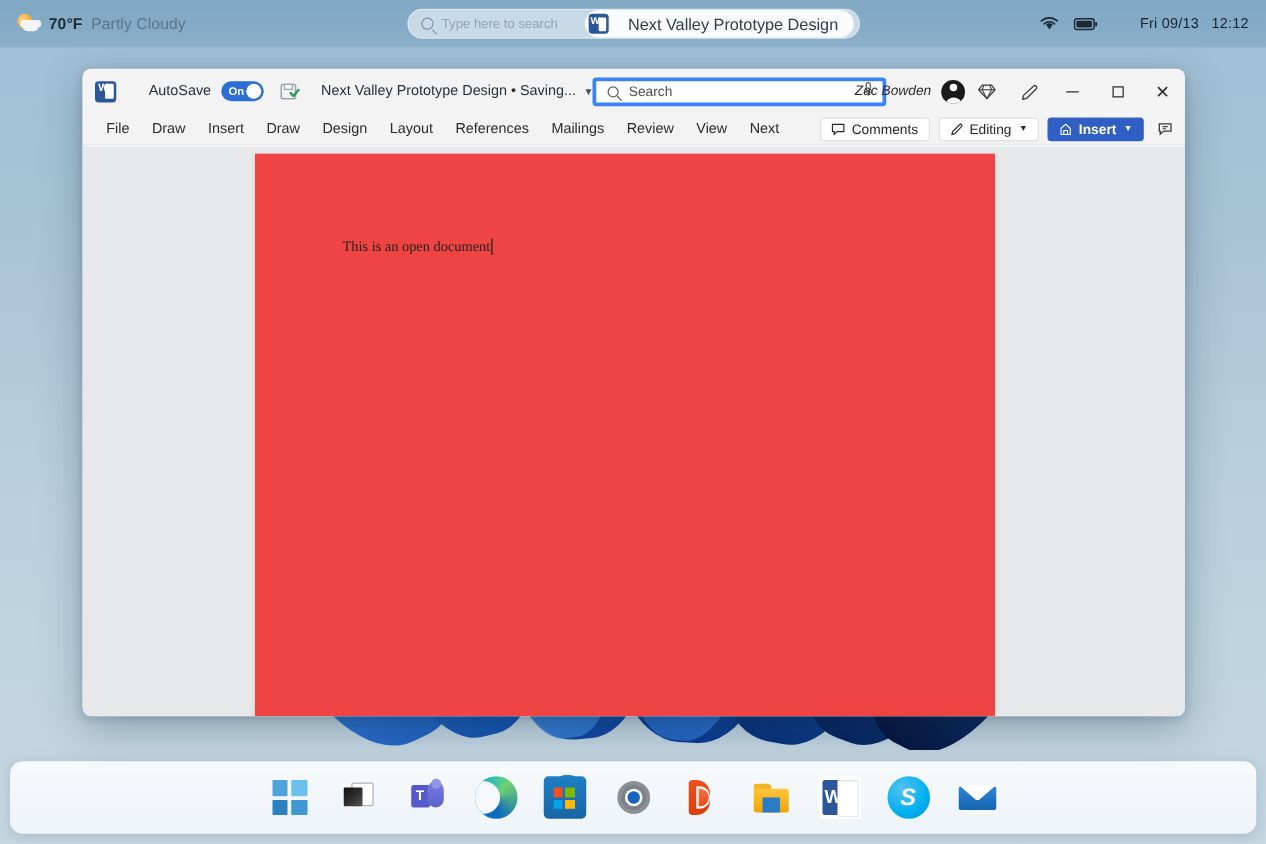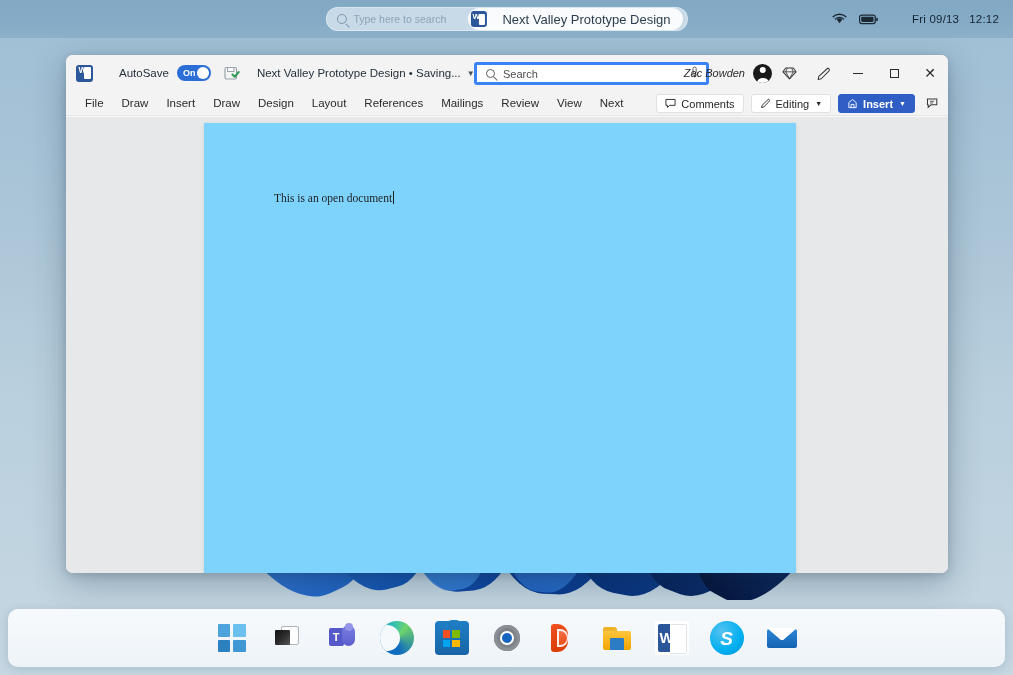--- a/index.html
+++ b/index.html
@@ -244,21 +244,21 @@
 
   
   #canvas {
     position: absolute; left: 0; top: 62px;
     width: 882px; height: 456px;
     background: #e7e8ea;
   }
   #page {
     position: absolute; left: 138px; top: 6px;
     width: 592px; height: 450px;
-    background: #7dd3fc;
+    background: #ef4444;
     box-shadow: 0 1px 4px rgba(0,0,0,0.10);
   }
   #doc-text {
     position: absolute; left: 70px; top: 68px;
     font-size: 11.5px; color: #1f1f1f;
     font-family: "Liberation Serif", serif;
     display: flex; align-items: center;
   }
   #doc-text .caret {
     display: inline-block; width: 1px; height: 13px;
@@ -458,20 +458,28 @@
     <div class="petal" style="left:320px; top:8px;   width:135px; height:286px; background:linear-gradient(200deg,#1f63c6,#062f78); transform:rotate(11deg);"></div>
     <div class="petal" style="left:380px; top:22px;  width:125px; height:270px; background:linear-gradient(210deg,#1a57b6,#041f55); transform:rotate(20deg);"></div>
     <div class="petal" style="left:430px; top:48px;  width:115px; height:248px; background:linear-gradient(215deg,#154a9e,#030f33); transform:rotate(28deg);"></div>
     <div class="petal" style="left:180px; top:60px;  width:90px;  height:230px; background:linear-gradient(170deg,#6fb0ee,#2f79d2); transform:rotate(-8deg); opacity:.92;"></div>
     <div class="petal" style="left:262px; top:70px;  width:95px;  height:222px; background:linear-gradient(190deg,#5aa2ea,#2468c8); transform:rotate(6deg); opacity:.9;"></div>
   </div>
 </div>
 
 <div id="topbar">
 
+  <div id="weather">
+    <span class="wicon">
+      <span class="sun"></span>
+        <span class="cloud"></span>
+    </span>
+    <span class="temp">70°F</span>
+    <span class="cond">Partly Cloudy</span>
+  </div>
 
   <div id="tb-search-wrap">
     <div id="tb-search">
       <span class="mag"></span>
       <span class="ph">Type here to search</span>
     </div>
     <div id="tb-word-chip">
       <span class="wordmini">
           <span>W</span>
         </span>

